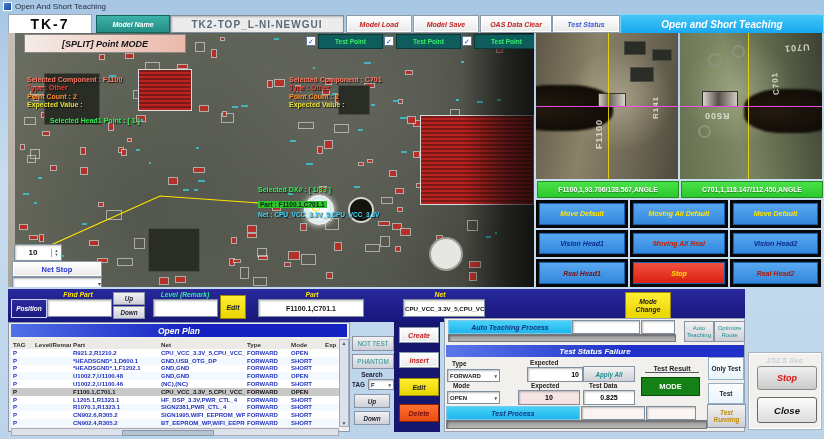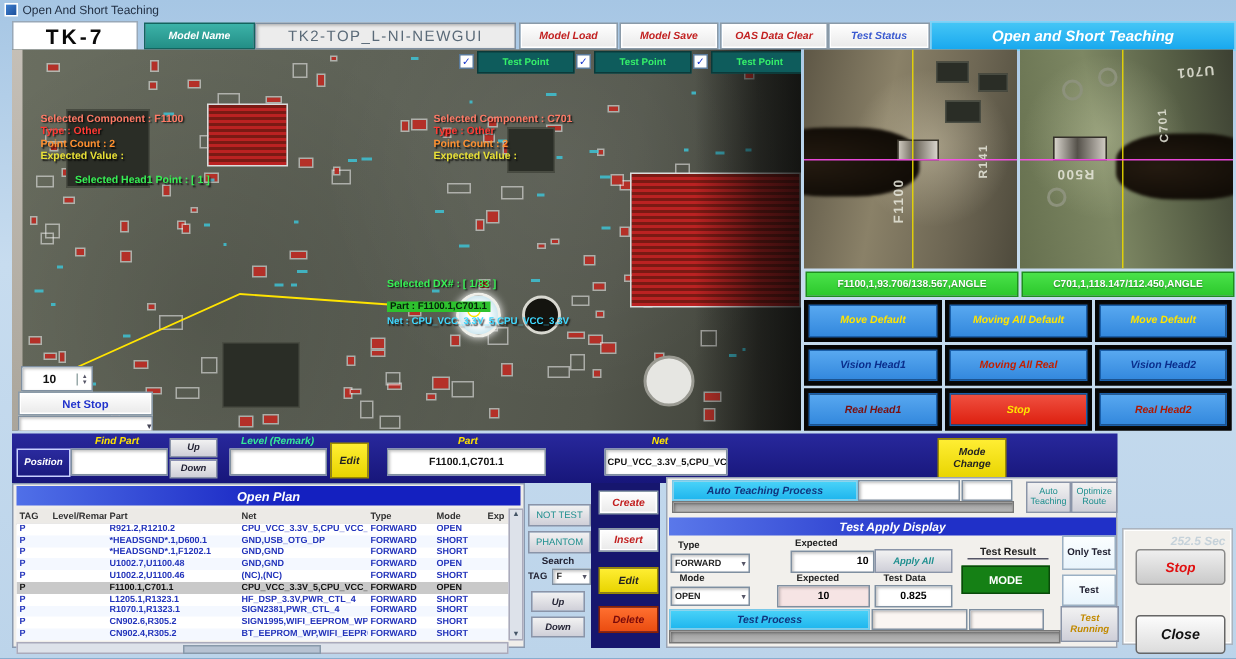--- a/index.html
+++ b/index.html
@@ -114,40 +114,40 @@
   .combo{justify-content:space-between;font-size:6px;font-weight:bold;color:#222;padding:0 2px;box-sizing:border-box;}
   .pbar{background:linear-gradient(180deg,#9a9a9a,#b8b8b8);border:1px solid #777;
         box-shadow:inset 1px 1px 2px rgba(0,0,0,.35);box-sizing:border-box;}
   .pass{background:#158015;border:1px solid #0a4a0a;color:#fff;font-size:7.5px;font-weight:bold;
         display:flex;align-items:center;justify-content:center;}
   .ltbtn{background:linear-gradient(180deg,#fbfeff,#e8f4fc);border:1px solid #9ab0c4;color:#223;
          font-size:6.5px;font-weight:bold;display:flex;align-items:center;justify-content:center;text-align:center;}
   
   .tmpanel{background:#f2f0ec;border:1px solid #aab4c0;box-shadow:inset 0 0 0 1px #fff;box-sizing:border-box;}
   .grn{color:#1f9f3f;font-size:6.3px;line-height:7.5px;}
-  .timefaint{color:#c6d2da;font-size:8px;text-align:right;}
+  .timefaint{color:#c6d2da;font-size:8px;text-align:center;}
   .stopbtn{background:linear-gradient(180deg,#efefef,#cacaca);border:1px solid #8a8a8a;border-radius:3px;
            color:#e01010;font-size:9px;display:flex;align-items:center;justify-content:center;}
   .closebtn{background:linear-gradient(180deg,#fcfcfc,#dcdcdc);border:1px solid #666;border-radius:3px;
             color:#111;font-size:9.5px;display:flex;align-items:center;justify-content:center;}
   svg{display:block;}
 </style>
 </head>
 <body>
 
 <div id="app">
 
   <div class="abs titlebar">
     <span class="appico"></span>
     <span>Open And Short Teaching</span>
   </div>
 
   <div class="abs logo">TK-7</div>
   <div class="abs hbtn it" style="left:96px;width:72px;background:linear-gradient(180deg,#3cb2a8,#238e86);border:1px solid #14645e;color:#fff;display:flex;align-items:center;justify-content:center;">Model Name</div>
-  <div class="abs fld" style="left:170px;top:15px;width:172px;height:16px;background:#ececec;justify-content:center;font-size:10px;font-weight:normal;color:#5a6a78;letter-spacing:1px;text-align:right;">TK2-TOP_L-NI-NEWGUI</div>
+  <div class="abs fld" style="left:170px;top:15px;width:172px;height:16px;background:#ececec;justify-content:center;font-size:10px;font-weight:bold;color:#5a6a78;letter-spacing:1px;text-align:right;">TK2-TOP_L-NI-NEWGUI</div>
   <div class="abs hbtn btn3d it" style="left:346px;width:64px;color:#c22020;">Model Load</div>
   <div class="abs hbtn btn3d it" style="left:413px;width:64px;color:#c22020;">Model Save</div>
   <div class="abs hbtn btn3d it" style="left:480px;width:70px;color:#c22020;">OAS Data Clear</div>
   <div class="abs hbtn btn3d it" style="left:552px;width:66px;color:#3a5ad0;">Test Status</div>
   <div class="abs banner it">Open and Short Teaching</div>
 
   <div class="abs pcb">
     <div class="abs pcb-edge"></div>
     <div id="pcbMarks" class="abs" style="left:0;top:0;width:526px;height:254px;">
         <div class="abs" style="left:298.24225690448657px;top:129.79611659049988px;width:6.58320482969284px;height:2px;background:#3cc8dc;opacity:.8;"></div>
@@ -310,20 +310,21 @@
     <div class="abs" style="left:455px;top:0;width:71px;height:254px;background:linear-gradient(90deg,transparent,rgba(5,5,5,.55) 60%,rgba(5,5,5,.75));"></div>
     <div class="abs wcirc" style="left:421px;top:204px;width:30px;height:30px;background:#e6e6e2;border:2px solid #9a9a92;"></div>
     <div class="abs wcirc" style="left:340px;top:164px;width:22px;height:22px;background:#14140f;border:2px solid #d8d8d0;"></div>
     <div class="abs wcirc" style="left:296px;top:162px;width:26px;height:26px;background:radial-gradient(circle,#ffffff 35%,#cfe8f0 70%);border:2px solid #f0f0ea;box-shadow:0 0 6px #fff;"></div>
 
     <svg class="abs" style="left:0;top:0;" width="526" height="254">
       <polyline points="14,225 152,163 308,174" fill="none" stroke="#ffe400" stroke-width="1.2"></polyline>
       <circle cx="308" cy="174" r="4" fill="none" stroke="#ffe400" stroke-width="1"></circle>
     </svg>
 
+    <div class="abs splitbox it">[SPLIT] Point MODE</div>
     <div id="testPoints">
         <div class="abs cb" style="left: 298px; top: 3px;">✓</div>
         <div class="abs tp-strip" style="left: 310px; width: 63px;">Test Point</div>
         <div class="abs cb" style="left: 376px; top: 3px;">✓</div>
         <div class="abs tp-strip" style="left: 388px; width: 63px;">Test Point</div>
         <div class="abs cb" style="left: 454px; top: 3px;">✓</div>
         <div class="abs tp-strip" style="left: 466px; width: 63px;">Test Point</div>
       </div>
     <div class="abs" style="left:19px;top:43px;">
       <div class="ovl l0">Selected Component : F1100</div>
@@ -557,21 +558,21 @@
   <div class="abs yellowbtn it" style="left:399px;top:378px;width:38px;height:16px;font-size:7px;">Edit</div>
   <div class="abs it" style="left:399px;top:404px;width:38px;height:16px;background:linear-gradient(180deg,#ff7030,#ea4c10);border:1px solid #8a2000;color:#7a0a0a;font-size:7px;display:flex;align-items:center;justify-content:center;">Delete</div>
 
   <div class="abs rpanel"></div>
   <div class="abs cyanbar it" style="left:448px;top:320px;width:122px;height:12px;">Auto Teaching Process</div>
   <div class="abs fld" style="left:572px;top:320px;width:66px;height:12px;"></div>
   <div class="abs fld" style="left:641px;top:320px;width:32px;height:12px;"></div>
   <div class="abs graybtn tealtxt" style="left:684px;top:321px;width:28px;height:19px;font-size:6px;line-height:7px;text-align:center;">Auto Teaching</div>
   <div class="abs graybtn tealtxt" style="left:714px;top:321px;width:29px;height:19px;font-size:6px;line-height:7px;text-align:center;">Optimize Route</div>
   <div class="abs pbar" style="left:448px;top:334px;width:228px;height:8px;"></div>
-  <div class="abs bluebar it" style="left:446px;top:345px;width:298px;height:12px;">Test Apply Display</div>
+  <div class="abs bluebar it" style="left:446px;top:345px;width:298px;height:12px;">Test Status Failure</div>
   <div class="abs plbl" style="left:452px;top:360px;">Type</div>
   <div class="abs fld combo" style="left:447px;top:369px;width:53px;height:13px;">
     <span>FORWARD</span>
       <span style="font-size:5px;color:#556;">▾</span>
   </div>
   <div class="abs plbl" style="left:530px;top:359px;">Expected</div>
   <div class="abs fld" style="left:527px;top:367px;width:51px;height:13px;justify-content:flex-end;font-size:7px;font-weight:bold;padding-right:3px;">10</div>
   <div class="abs graybtn tealtxt it" style="left:583px;top:366px;width:50px;height:14px;">Apply All</div>
   <div class="abs plbl" style="left:645px;top:365px;width:54px;text-align:center;font-size:7px;border-bottom:1px solid #556;">Test Result</div>
   <div class="abs pass" style="left:641px;top:377px;width:57px;height:17px;">MODE</div>
@@ -588,16 +589,16 @@
   <div class="abs ltbtn" style="left:708px;top:383px;width:34px;height:19px;">Test</div>
   <div class="abs cyanbar it" style="left:446px;top:406px;width:132px;height:12px;">Test Process</div>
   <div class="abs fld" style="left:581px;top:406px;width:62px;height:12px;background:#faf5f2;"></div>
   <div class="abs fld" style="left:646px;top:406px;width:48px;height:12px;background:#faf5f2;"></div>
   <div class="abs graybtn it" style="left:707px;top:404px;width:37px;height:22px;color:#c28a00;font-size:6.4px;line-height:7.5px;text-align:center;">Test Running</div>
   <div class="abs pbar" style="left:446px;top:420px;width:261px;height:9px;"></div>
 
   <div class="abs tmpanel" style="left:748px;top:352px;width:74px;height:78px;">
     <div class="abs timefaint it" style="left:4px;top:3px;width:64px;">252.5 Sec</div>
     <div class="abs stopbtn it" style="left:8px;top:13px;width:58px;height:22px;">Stop</div>
-    <div class="abs closebtn it" style="left:8px;top:44px;width:58px;height:24px;margin-top:13px;">Close</div>
+    <div class="abs closebtn it" style="left:8px;top:44px;width:58px;height:24px;">Close</div>
   </div>
 
 </div>
 
 </body></html>

